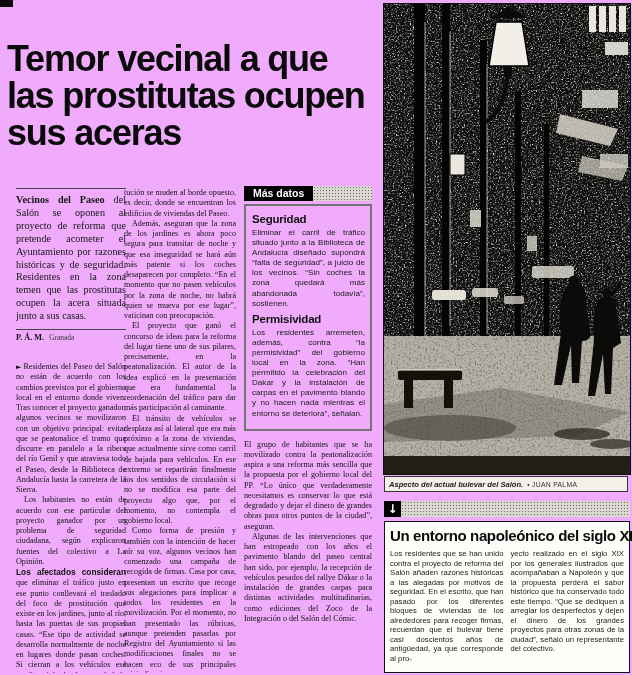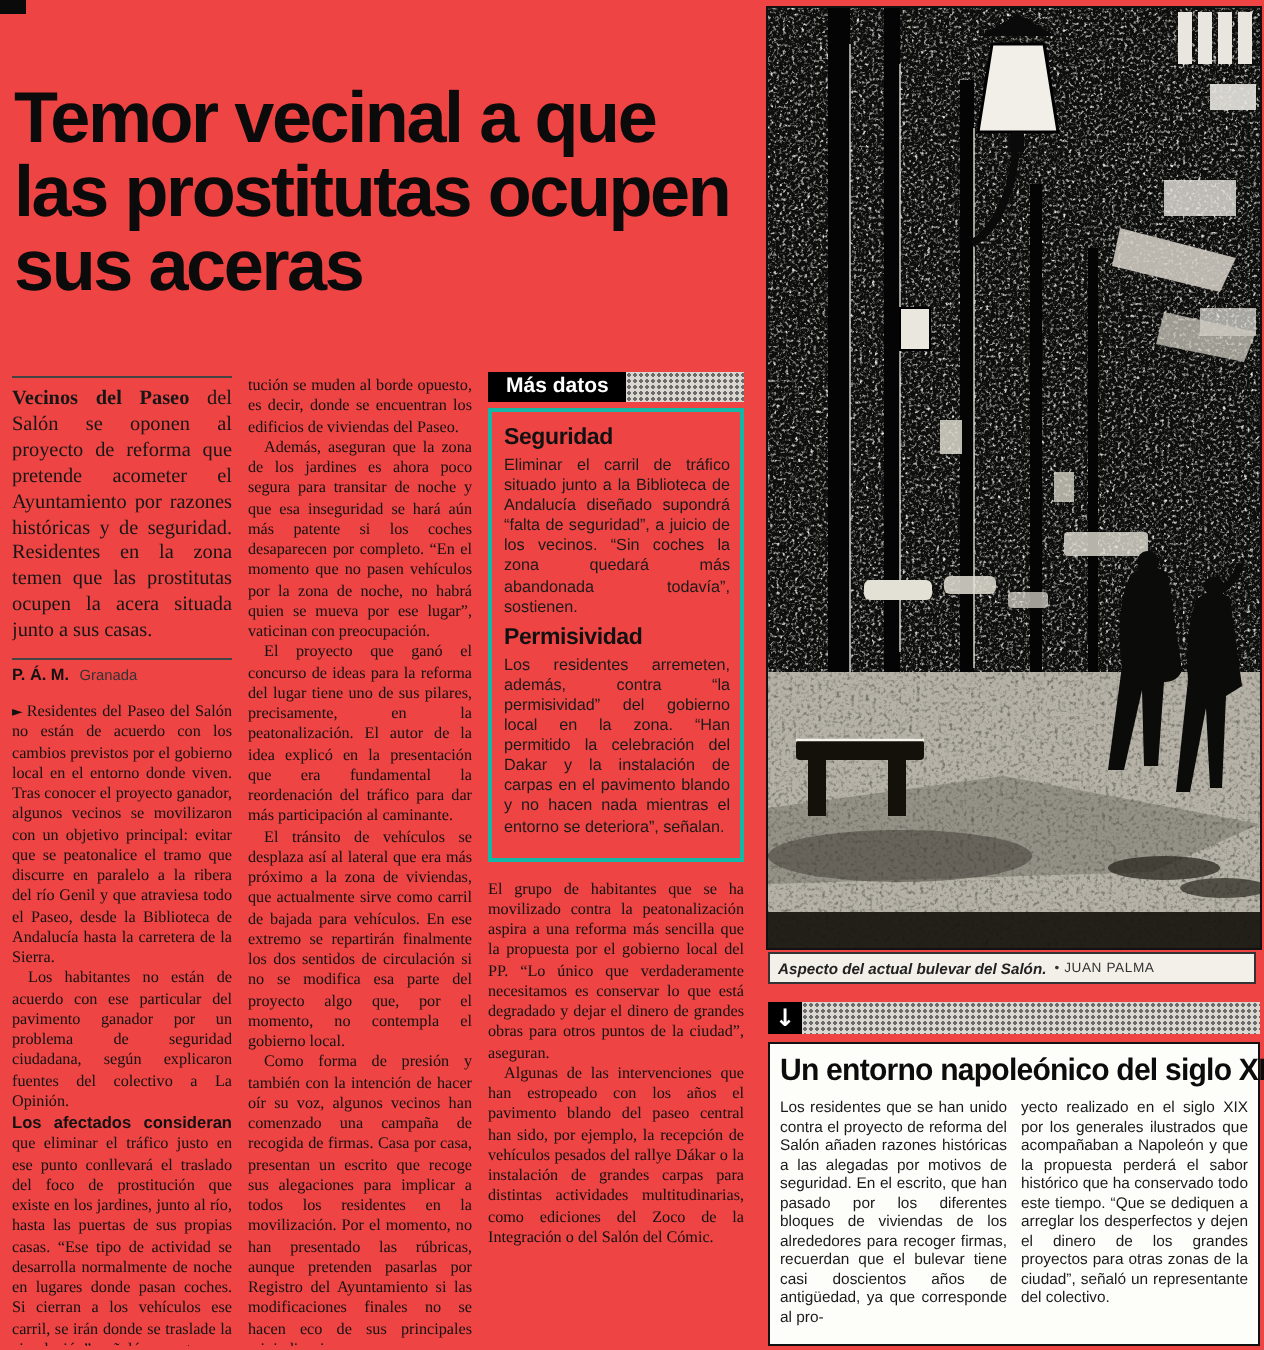--- a/index.html
+++ b/index.html
@@ -1,54 +1,54 @@
 <!DOCTYPE html>
 <html><head>
 <meta charset="utf-8">
 <style>
   html,body{margin:0;padding:0;background:#777;}
-  .page{position:relative;width:632px;height:675px;background:#ef4444;overflow:hidden;
+  .page{position:relative;width:632px;height:675px;background:#f0abfc;overflow:hidden;
         font-family:"Liberation Serif",serif;color:#111;}
   .corner-mark{position:absolute;left:0;top:0;width:13px;height:7px;background:#0a0a0a;}
 
   
   .headline{position:absolute;left:7px;top:16px;width:368px;
     font-family:"Liberation Sans",sans-serif;font-weight:800;
     font-size:36px;line-height:37px;letter-spacing:-1.2px;color:#0b0b0b;}
   .subhead{position:absolute;left:7px;top:127px;width:368px;
     font-family:"Liberation Sans",sans-serif;font-size:17px;line-height:21.5px;
     letter-spacing:-0.2px;color:#141414;}
   .subhead b{font-weight:800;}
 
   
   .col{position:absolute;top:188px;bottom:2px;overflow:hidden;}
-  .col1{left:6px;width:110px;}
+  .col1{left:16px;width:110px;}
   .col2{left:124px;width:112px;}
   .col3{left:244px;width:128px;top:186px;}
 
   .standfirst{border-top:1px solid #444;padding-top:5px;
     font-size:10.2px;line-height:12.9px;text-align:justify;color:#161616;}
   .standfirst b{font-weight:bold;}
   .byline-rule{border:none;border-top:1px solid #444;margin:6px 0 3px 0;}
-  .byline{font-family:Liberation Sans, sans-serif;font-size:8.2px;margin-bottom:9px;}
+  .byline{font-family:Liberation Serif, serif;font-size:8.2px;margin-bottom:20px;}
   .byline .ini{font-weight:bold;}
   .byline .place{font-size:7.4px;color:#333;margin-left:3px;}
 
   .bodytext p{margin:0;font-size:8.1px;line-height:10.25px;text-align:justify;}
   .bodytext p.ind{text-indent:8px;}
   .bodytext .lead{font-family:"Liberation Sans",sans-serif;font-weight:bold;font-size:8.3px;}
   .pointer{font-family:"DejaVu Sans",sans-serif;font-size:7px;margin-right:2px;}
 
   
   .mas-head{display:flex;align-items:stretch;height:15px;}
   .mas-tab{background:#000;color:#fff;font-family:"Liberation Sans",sans-serif;
     font-weight:bold;font-size:10.5px;line-height:15px;padding:0 9px;}
   .halftone{flex:1;background-image:radial-gradient(#6b6b6b 0.8px,transparent 0.9px);
     background-size:3px 3px;background-color:#d9d7cf;}
-  .mas-box{border:2px solid #14b8a6;margin-top:3px;padding:5px 5px 6px 6px;
+  .mas-box{border:2px solid #737373;margin-top:3px;padding:5px 5px 6px 6px;
     font-family:"Liberation Sans",sans-serif;}
   .mas-box h3{margin:2px 0 3px 0;font-size:11.5px;letter-spacing:-0.2px;}
   .mas-box p{margin:0 0 4px 0;font-size:8.1px;line-height:10.1px;text-align:justify;color:#1a1a1a;}
   .col3 .bodytext{margin-top:9px;}
 
   
   .photo{position:absolute;left:384px;top:4px;width:246px;height:470px;outline:1px solid #111;}
   .photo svg{display:block;width:100%;height:100%;}
   .caption{position:absolute;left:384px;top:476px;width:244px;height:16px;
     border:1px solid #333;background:#f2f0e8;display:flex;align-items:center;
@@ -83,21 +83,21 @@
     <div class="standfirst">
       <b>Vecinos del Paseo</b><span> del Salón se oponen al proyecto de reforma que pretende acometer el Ayuntamiento por razones históricas y de seguridad. Residentes en la zona temen que las prostitutas ocupen la acera situada junto a sus casas.</span>
     </div>
     <hr class="byline-rule">
     <div class="byline">
       <span class="ini">P. Á. M.</span>
       <span class="place">Granada</span>
     </div>
     <div class="bodytext">
       <p><span class="pointer">►</span><span>Residentes del Paseo del Salón no están de acuerdo con los cambios previstos por el gobierno local en el entorno donde viven. Tras conocer el proyecto ganador, algunos vecinos se movilizaron con un objetivo principal: evitar que se peatonalice el tramo que discurre en paralelo a la ribera del río Genil y que atraviesa todo el Paseo, desde la Biblioteca de Andalucía hasta la carretera de la Sierra.</span></p>
-      <p class="ind">Los habitantes no están de acuerdo con ese particular del pavimento ganador por un problema de seguridad ciudadana, según explicaron fuentes del colectivo a La Opinión.</p>
+      <p class="ind">Los habitantes no están de acuerdo con ese particular del proyecto ganador por un problema de seguridad ciudadana, según explicaron fuentes del colectivo a La Opinión.</p>
       <p><span class="lead">Los afectados consideran</span><span> que eliminar el tráfico justo en ese punto conllevará el traslado del foco de prostitución que existe en los jardines, junto al río, hasta las puertas de sus propias casas. “Ese tipo de actividad se desarrolla normalmente de noche en lugares donde pasan coches. Si cierran a los vehículos ese carril, se irán donde se traslade la circulación”, señaló un portavoz.</span></p>
 
     </div>
   </div>
 
   <div class="col col2 bodytext">
     <p>tución se muden al borde opuesto, es decir, donde se encuentran los edificios de viviendas del Paseo.</p>
     <p class="ind">Además, aseguran que la zona de los jardines es ahora poco segura para transitar de noche y que esa inseguridad se hará aún más patente si los coches desaparecen por completo. “En el momento que no pasen vehículos por la zona de noche, no habrá quien se mueva por ese lugar”, vaticinan con preocupación.</p>
     <p class="ind">El proyecto que ganó el concurso de ideas para la reforma del lugar tiene uno de sus pilares, precisamente, en la peatonalización. El autor de la idea explicó en la presentación que era fundamental la reordenación del tráfico para dar más participación al caminante.</p>
     <p class="ind">El tránsito de vehículos se desplaza así al lateral que era más próximo a la zona de viviendas, que actualmente sirve como carril de bajada para vehículos. En ese extremo se repartirán finalmente los dos sentidos de circulación si no se modifica esa parte del proyecto algo que, por el momento, no contempla el gobierno local.</p>

